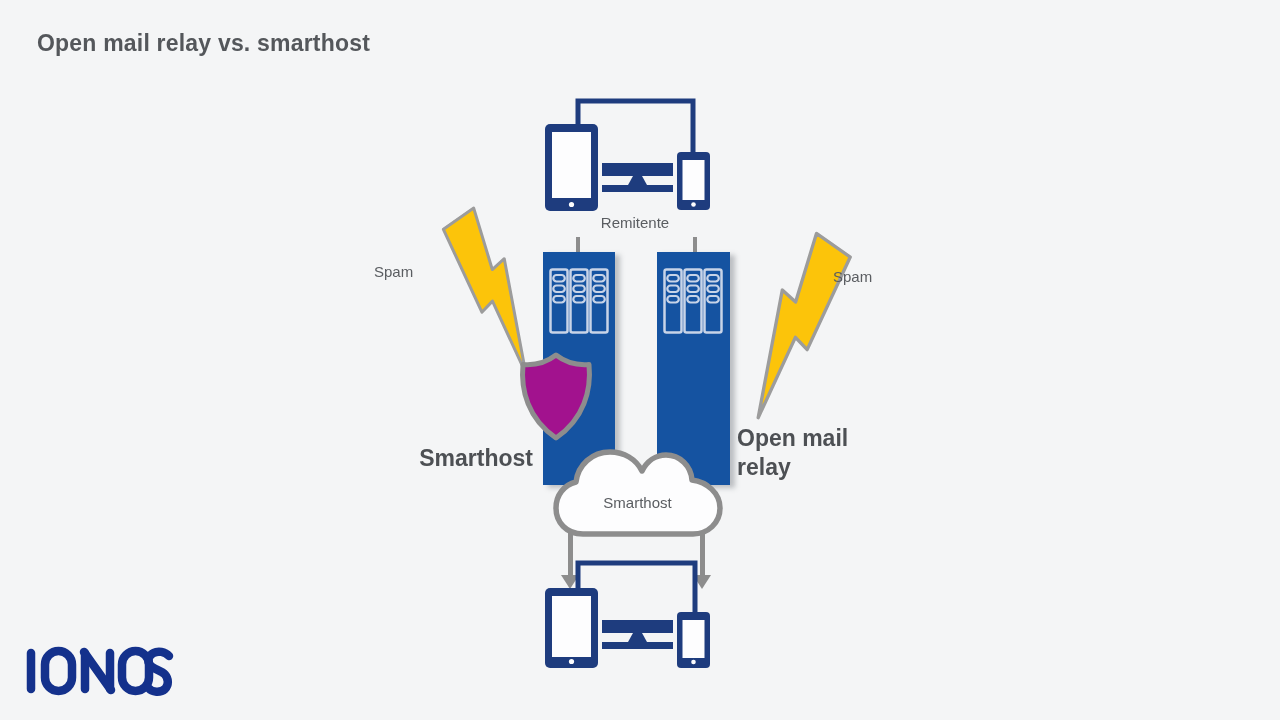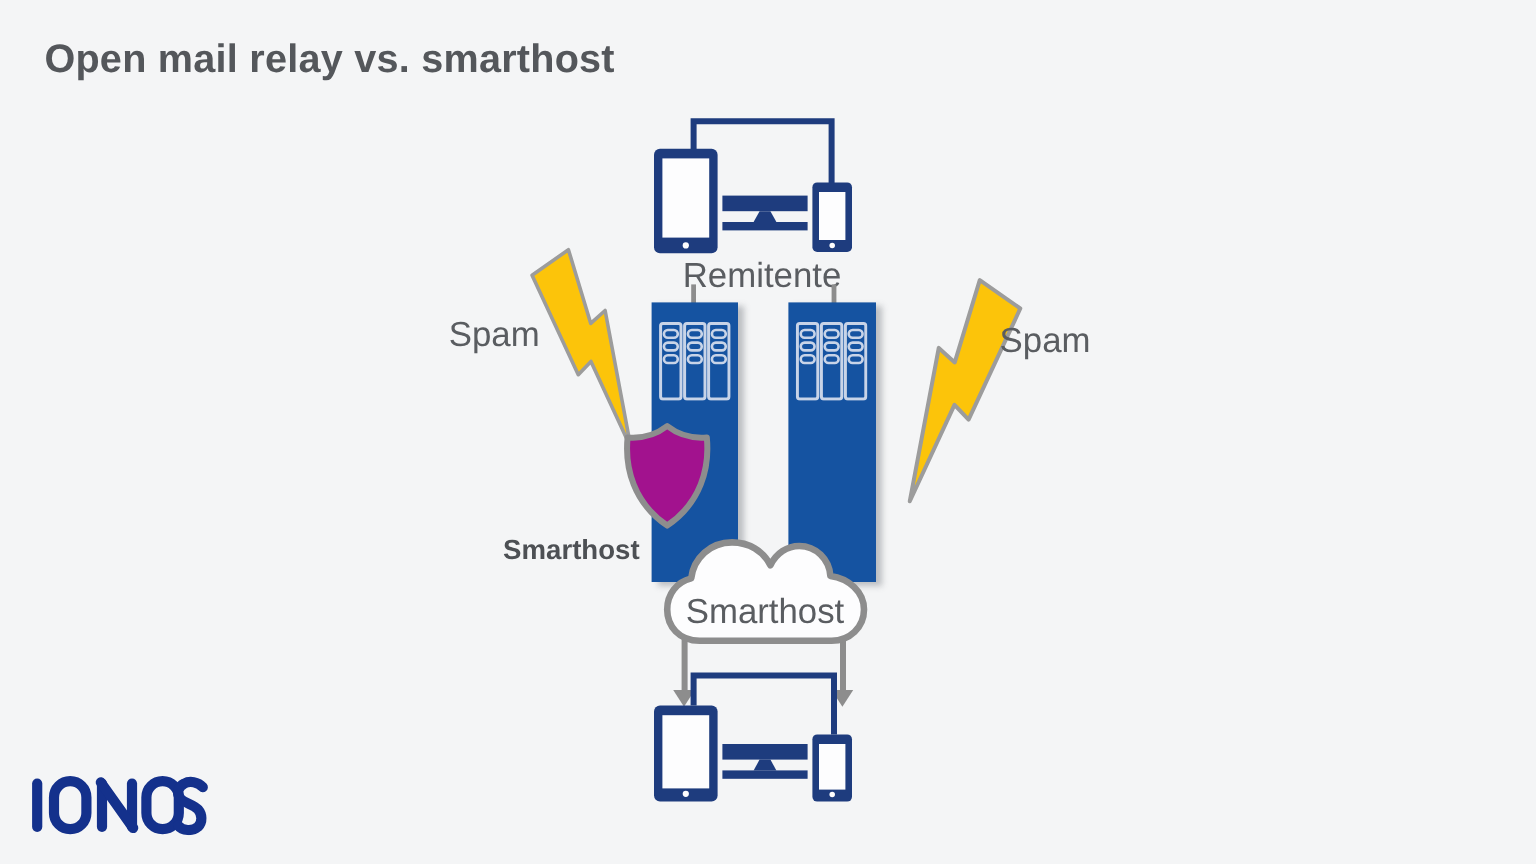--- a/index.html
+++ b/index.html
@@ -9,25 +9,25 @@
     font-family:"Liberation Sans","DejaVu Sans",sans-serif;
     overflow:hidden;
   }
   #canvas{
     position:relative;width:1280px;height:720px;
     background:#f4f5f6;
   }
   .abs{position:absolute;}
   .page-title{
     left:37px;top:30px;
-    font-size:33px;font-weight:bold;color:#54575b;
+    font-size:23px;font-weight:bold;color:#54575b;
     letter-spacing:0.2px;
   }
   .label{
-    font-size:29px;color:#5a5d61;
+    font-size:15px;color:#5a5d61;
   }
   .label-bold{
     font-size:23px;font-weight:bold;color:#4d5054;line-height:29px;
   }
   .centered{text-align:center;}
   
   .pillar{
     position:absolute;top:252px;width:72px;height:233px;
     background:#1553a1;
     box-shadow:5px 3px 5px rgba(120,124,130,0.45);
@@ -129,20 +129,24 @@
 
   <div class="abs label" style="left:374px;top:263px;">Spam</div>
   <div class="abs label" style="left:833px;top:268px;">Spam</div>
 
   <svg class="abs" style="left:517px;top:351px;" width="78" height="92" viewBox="0 0 78 92">
     <path d="M39,4 C48,11 60,14.5 72,13.5 C74.5,39 67,68 39,87 C11,68 3.5,39 6,13.5 C18,14.5 30,11 39,4 Z" fill="#a2128e" stroke="#8d8d8d" stroke-width="5" stroke-linejoin="round"></path>
   </svg>
 
   <div class="abs label-bold" style="left:380px;top:444px;width:153px;text-align:right;">Smarthost</div>
 
+  <div class="abs label-bold" style="left:737px;top:424px;">
+    <div>Open mail</div>
+    <div>relay</div>
+  </div>
 
   <div class="arrow-line" style="left:568px;"></div>
   <div class="arrow-head" style="left:561px;"></div>
   <div class="arrow-line" style="left:700px;"></div>
   <div class="arrow-head" style="left:693px;"></div>
 
   <svg class="abs" style="left:552px;top:446px;" width="172" height="100" viewBox="0 0 172 100">
     <path d="M31,88 C14,88 4,76 4,62 C4,49 12,39 24,36 C26,19 40,6 58,6 C72,6 84,13 90,25 C95,15 104,9 114,9 C128,9 139,20 140,34 C155,36 168,47 168,62 C168,77 156,88 141,88 Z" fill="#fdfdfe" stroke="#8d8d8d" stroke-width="5.5" stroke-linejoin="round"></path>
   </svg>
   <div class="abs label centered" style="left:560px;top:494px;width:155px;">Smarthost</div>

